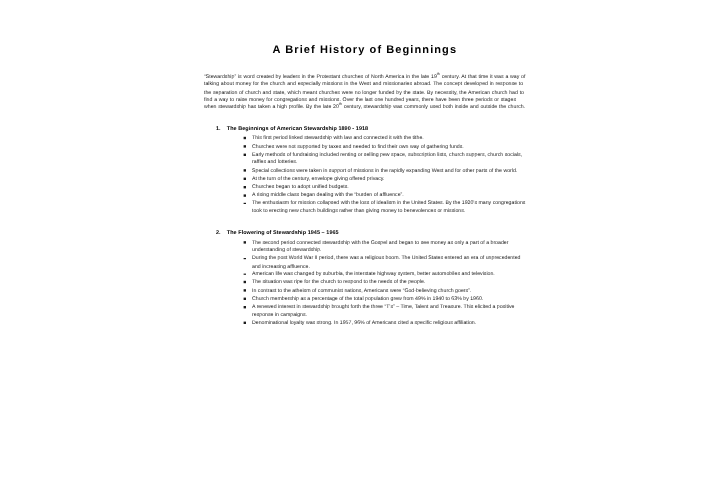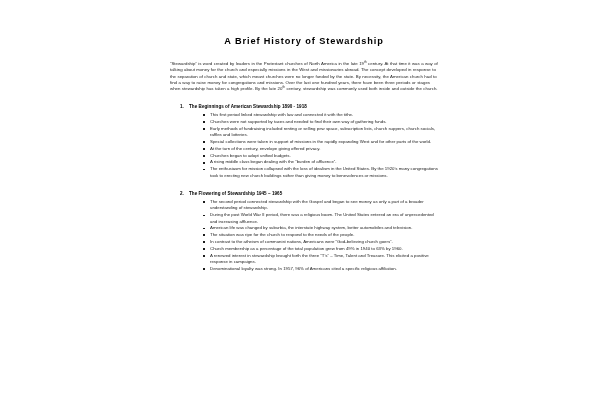--- a/index.html
+++ b/index.html
@@ -100,21 +100,21 @@
     vertical-align: super;
     line-height: 0;
   }
 </style>
 </head>
 <body>
 
 <div class="page">
   <div class="doc-body">
 
-    <h1 class="doc-title">A  Brief  History  of Stewardship</h1>
+    <h1 class="doc-title">A  Brief  History  of Beginnings</h1>
 
     <p class="intro-para">“Stewardship” is word created by leaders in the Protestant churches of North America in the late 19<span class="sup">th</span> century.  At that time it was a way of talking about money for the church and especially missions in the West and missionaries abroad.  The concept developed in response to the separation of church and state, which meant churches were no longer funded by the state.  By necessity, the American church had to find a way to raise money for congregations and missions.  Over the last one hundred years, there have been three periods or stages when stewardship has taken a high profile.  By the late 20<span class="sup">th</span> century, stewardship was commonly used both inside and outside the church.</p>
 
     <div class="section">
       <div class="section-heading">
         <span class="section-num">1.</span>
         <span class="section-title-text">The Beginnings of American Stewardship 1890 - 1918</span>
       </div>
       <ul class="bullet-list">
         <li class="bullet-item"><span class="bullet-marker"></span><span>This first period linked stewardship with law and connected it with the tithe.</span></li>

